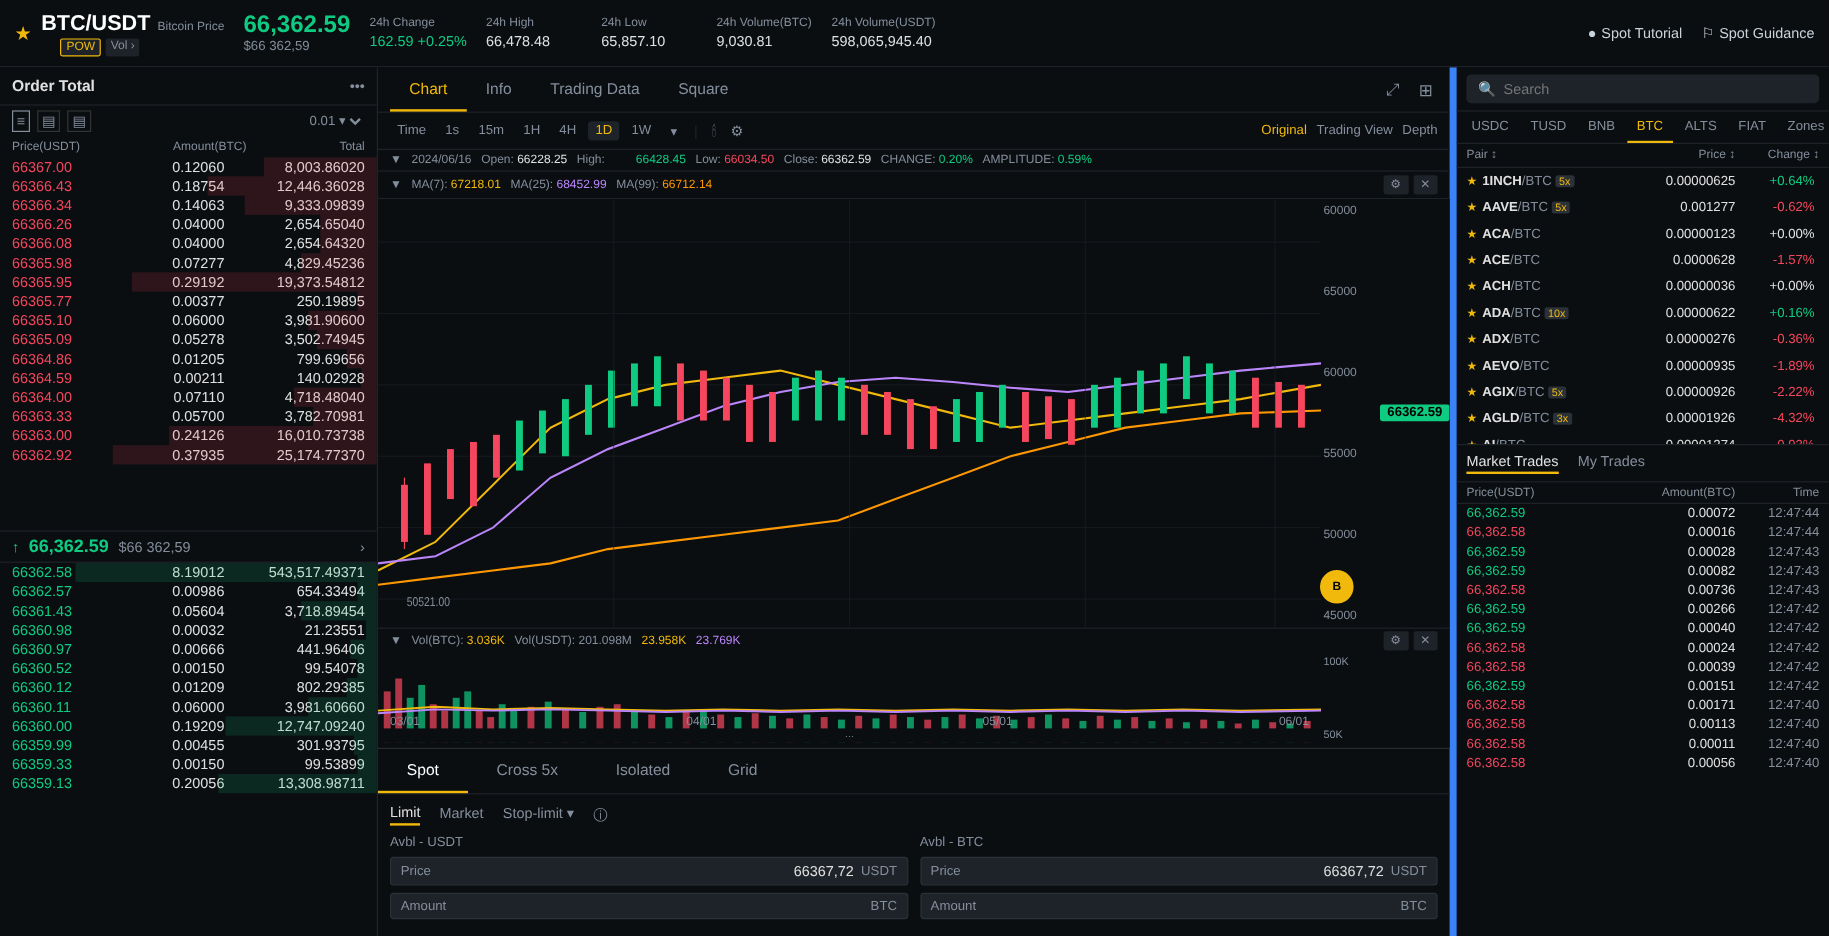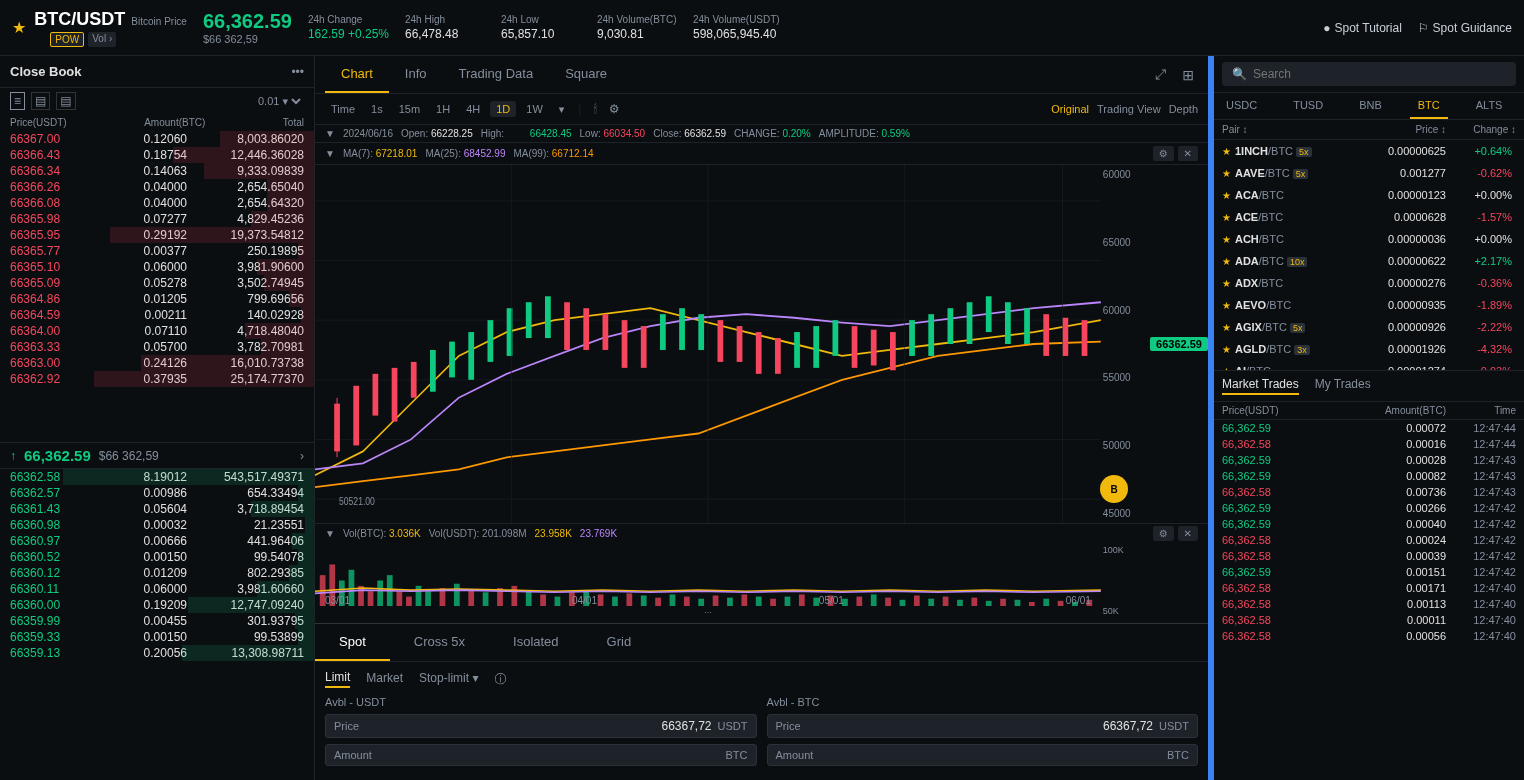--- a/index.html
+++ b/index.html
@@ -104,21 +104,21 @@
     .input-group { display: flex; align-items: center; background: #1e2329; border: 1px solid #2b3139; border-radius: 3px; padding: 4px 8px; margin-bottom: 6px; }
     .input-label { color: #848e9c; font-size: 11px; flex: 1; }
     .input-value { color: #e0e0e0; font-size: 12px; }
     .input-currency { color: #848e9c; font-size: 11px; margin-left: 6px; }
 
     
     .right-panel { width: 310px; background: #0b0e11; display: flex; flex-direction: column; }
     .search-bar { padding: 6px 8px; border-bottom: 1px solid #1e2329; }
     .search-input-field { background: #1e2329; border: none; outline: none; color: #e0e0e0; width: 100%; font-size: 12px; }
 
-    .currency-tabs { display: flex; padding: 0 4px; border-bottom: 1px solid #1e2329; gap: 20px; overflow-x: auto; justify-content: space-between; }
+    .currency-tabs { display: flex; padding: 0 4px; border-bottom: 1px solid #1e2329; gap: 2px; overflow-x: auto; justify-content: space-between; }
     .currency-tab { padding: 6px 8px; color: #848e9c; cursor: pointer; font-size: 11px; white-space: nowrap; border-bottom: 2px solid transparent; }
     .currency-tab.active { color: #f0b90b; border-bottom: 2px solid #f0b90b; }
 
     .market-list-header { display: flex; padding: 4px 8px; color: #848e9c; font-size: 10px; border-bottom: 1px solid #1e2329; }
     .market-list-header .pair-col { flex: 1; display: flex; align-items: center; gap: 2px; cursor: pointer; }
     .market-list-header .price-col { width: 90px; text-align: right; cursor: pointer; }
     .market-list-header .change-col { width: 70px; text-align: right; cursor: pointer; }
 
     .market-list { flex: 1; overflow-y: auto; }
     .market-row { display: flex; align-items: center; padding: 4px 8px; cursor: pointer; }
@@ -214,21 +214,21 @@
       <span>⚐</span>
       <span>Spot Guidance</span>
     </button>
   </div>
 </div>
 
 <div class="main">
 
   <div class="left-panel">
     <div class="panel-header">
-      <span class="panel-title">Close Book</span>
+      <span class="panel-title">Order Total</span>
       <div class="panel-icons">
         <span>•••</span>
       </div>
     </div>
     <div class="order-book-controls">
       <div class="view-icons">
         <span style="border:1px solid #848e9c;padding:1px 3px;">≡</span>
         <span style="border:1px solid #333;padding:1px 3px;">▤</span>
         <span style="border:1px solid #333;padding:1px 3px;">▤</span>
       </div>
@@ -773,21 +773,21 @@
       <div class="market-row">
         <span class="star active">★</span>
         <div class="pair"><span class="base">ACH</span><span class="quote">/BTC</span></div>
         <div class="price-m">0.00000036</div>
         <div class="change-m neutral">+0.00%</div>
       </div>
       <div class="market-row">
         <span class="star active">★</span>
         <div class="pair"><span class="base">ADA</span><span class="quote">/BTC</span><span class="leverage">10x</span></div>
         <div class="price-m">0.00000622</div>
-        <div class="change-m up">+2.17%</div>
+        <div class="change-m up">+0.16%</div>
       </div>
       <div class="market-row">
         <span class="star active">★</span>
         <div class="pair"><span class="base">ADX</span><span class="quote">/BTC</span></div>
         <div class="price-m">0.00000276</div>
         <div class="change-m down">-0.36%</div>
       </div>
       <div class="market-row">
         <span class="star active">★</span>
         <div class="pair"><span class="base">AEVO</span><span class="quote">/BTC</span></div>

